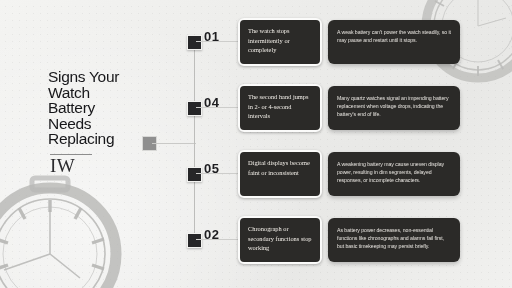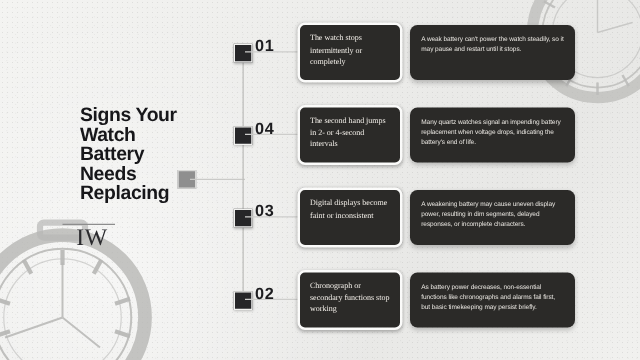--- a/index.html
+++ b/index.html
@@ -49,39 +49,39 @@
   
   #title-block {
     position: absolute;
     left: 48px;
     top: 69px;
     width: 112px;
   }
   #page-title {
     font-size: 15.5px;
     line-height: 15.5px;
-    font-weight: bold;
+    font-weight: normal;
     color: #17171a;
     letter-spacing: -0.3px;
-    margin: 16px;
+    margin: 0;
     white-space: pre-line;
   }
   #logo-rule {
     width: 42px;
     height: 1.5px;
     background: #8d8d8d;
     margin: 7px 0 1px 2px;
   }
   #logo-mark {
     font-family: "Liberation Serif", serif;
     font-size: 19px;
     line-height: 19px;
     color: #2b2b2e;
     letter-spacing: 0.5px;
-    margin-left: 13px;
+    margin-left: 2px;
   }
 
   
   #title-connector {
     position: absolute;
     left: 152px;
     top: 142.5px;
     width: 44px;
     height: 1.5px;
     background: #c9c9c7;
@@ -262,21 +262,21 @@
     <div class="node"></div>
     <div class="row-line"></div>
     <div class="row-num">04</div>
     <div class="card-title">The second hand jumps in 2- or 4-second intervals</div>
     <div class="card-desc">Many quartz watches signal an impending battery replacement when voltage drops, indicating the battery's end of life.</div>
   </div>
 
   <div class="row" style="top:146px">
     <div class="node"></div>
     <div class="row-line"></div>
-    <div class="row-num">03</div>
+    <div class="row-num">05</div>
     <div class="card-title">Digital displays become faint or inconsistent</div>
     <div class="card-desc">A weakening battery may cause uneven display power, resulting in dim segments, delayed responses, or incomplete characters.</div>
   </div>
 
   <div class="row" style="top:212px">
     <div class="node"></div>
     <div class="row-line"></div>
     <div class="row-num">02</div>
     <div class="card-title">Chronograph or secondary functions stop working</div>
     <div class="card-desc">As battery power decreases, non-essential functions like chronographs and alarms fail first, but basic timekeeping may persist briefly.</div>

